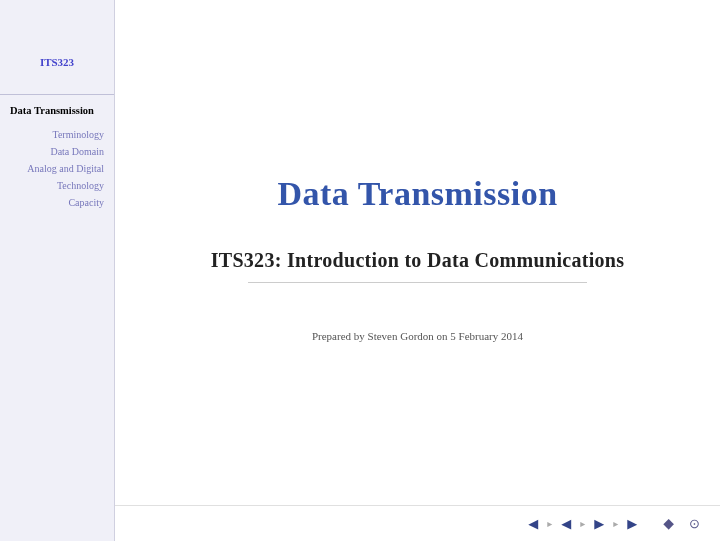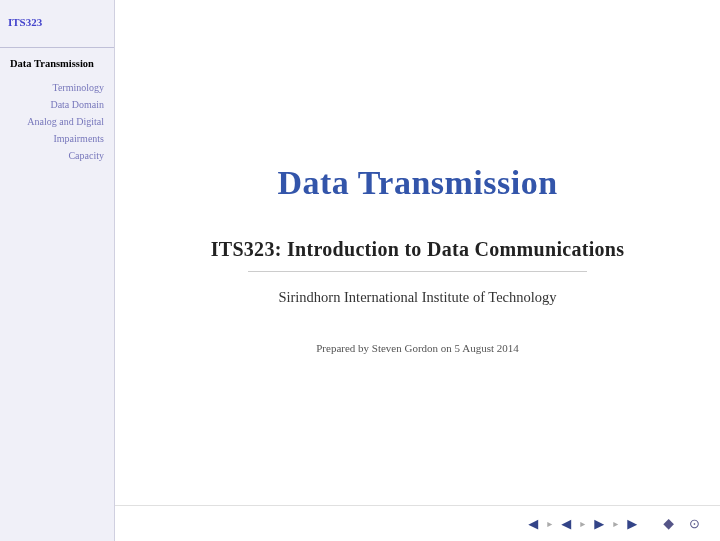--- a/index.html
+++ b/index.html
@@ -22,27 +22,28 @@
       min-width: 115px;
       height: 541px;
       background: #f0f0f8;
       border-right: 1px solid #d0d0e0;
       padding: 10px 0;
       display: flex;
       flex-direction: column;
     }
 
     .sidebar-course-title {
-      text-align: left;
-      padding: 6px 8px 19px;
+      text-align: center;
+      padding: 6px 8px 26px;
       color: #4444cc;
       font-size: 11px;
       font-weight: bold;
       border-bottom: 1px solid #c0c0d8;
       margin-bottom: 6px;
+      margin-top: 40px;
     }
 
     .sidebar-current {
       text-align: left;
       padding: 4px 10px;
       color: #000000;
       font-size: 10.5px;
       font-weight: bold;
       margin-bottom: 6px;
     }
@@ -154,39 +155,38 @@
 <body>
 
 <div class="sidebar">
   <div class="sidebar-course-title">ITS323</div>
 
   <div class="sidebar-current">Data Transmission</div>
 
   <div class="sidebar-nav-item">Terminology</div>
   <div class="sidebar-nav-item">Data Domain</div>
   <div class="sidebar-nav-item">Analog and Digital</div>
-  <div class="sidebar-nav-item">Impairments</div>
+  <div class="sidebar-nav-item">Technology</div>
   <div class="sidebar-nav-item">Capacity</div>
 </div>
 
 <div class="main-content">
 
   <div class="slide-body">
     <h1 class="slide-title">Data Transmission</h1>
 
     <h2 class="slide-subtitle">ITS323: Introduction to Data Communications</h2>
 
     <hr class="divider-line">
 
     <div class="slide-institution">
-      <div>Sirindhorn International Institute of Technology</div>
     </div>
 
     <div class="slide-prepared">
-      <div>Prepared by Steven Gordon on 5 August 2014</div>
+      <div>Prepared by Steven Gordon on 5 February 2014</div>
     </div>
   </div>
 
   <div class="bottom-bar">
     <div class="nav-controls">
       <span class="nav-btn nav-btn-icon">◀</span>
       <span class="nav-separator">▸</span>
       <span class="nav-btn nav-btn-icon">◀</span>
       <span class="nav-separator">▸</span>
       <span class="nav-btn nav-btn-icon">▶</span>

